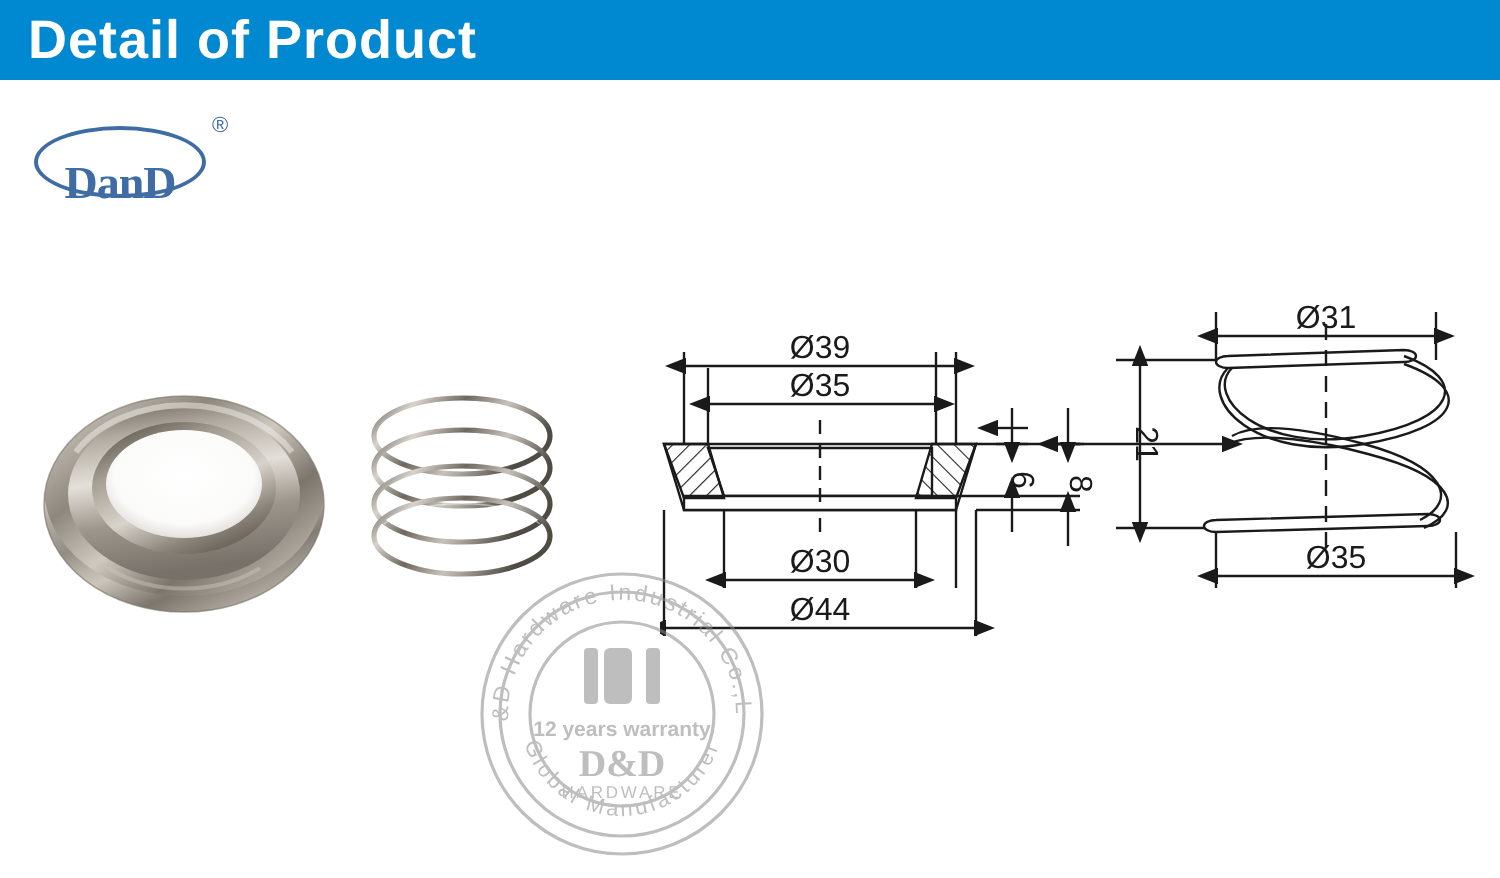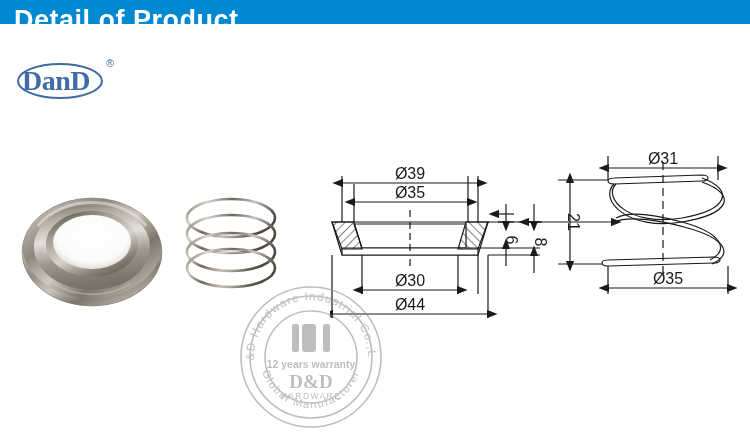--- a/index.html
+++ b/index.html
@@ -7,41 +7,41 @@
     width:750px;height:439px;
     background:#ffffff;
     font-family:"Liberation Sans", sans-serif;
     overflow:hidden;
     position:relative;
   }
   #page{position:relative;width:750px;height:439px;overflow:hidden;background:#fff;}
 
   
   .banner{
-    position:absolute;left:0;top:0;width:750px;height:24px;
+    position:absolute;left:0;top:0;width:750px;height:40px;
     background:#0089d0;
   }
   .banner-title{
     position:absolute;left:14px;top:4px;
     font-size:27px;line-height:33px;font-weight:bold;color:#ffffff;
     letter-spacing:0.5px;
     white-space:nowrap;
   }
 
   
   .logo{position:absolute;left:14px;top:56px;width:120px;height:50px;}
   .logo-ellipse{
     position:absolute;left:3px;top:7px;width:86px;height:36px;
     border:2px solid #3f6ca3;border-radius:50%;
     box-sizing:border-box;
   }
   .logo-text{
-    position:absolute;left:8px;top:11px;width:76px;
+    position:absolute;left:8px;top:22px;width:76px;text-align:center;
     font-family:"Liberation Serif", serif;
-    font-size:28px;line-height:27px;font-weight:bold;color:#3f6ca3;
+    font-size:23px;line-height:27px;font-weight:bold;color:#3f6ca3;
     letter-spacing:-0.5px;
   }
   .logo-reg{
     position:absolute;left:92px;top:2px;
     font-size:11px;color:#3f6ca3;line-height:11px;
   }
 
   
   .photo{position:absolute;}
   #photo-ring{left:18px;top:186px;width:148px;height:125px;}

